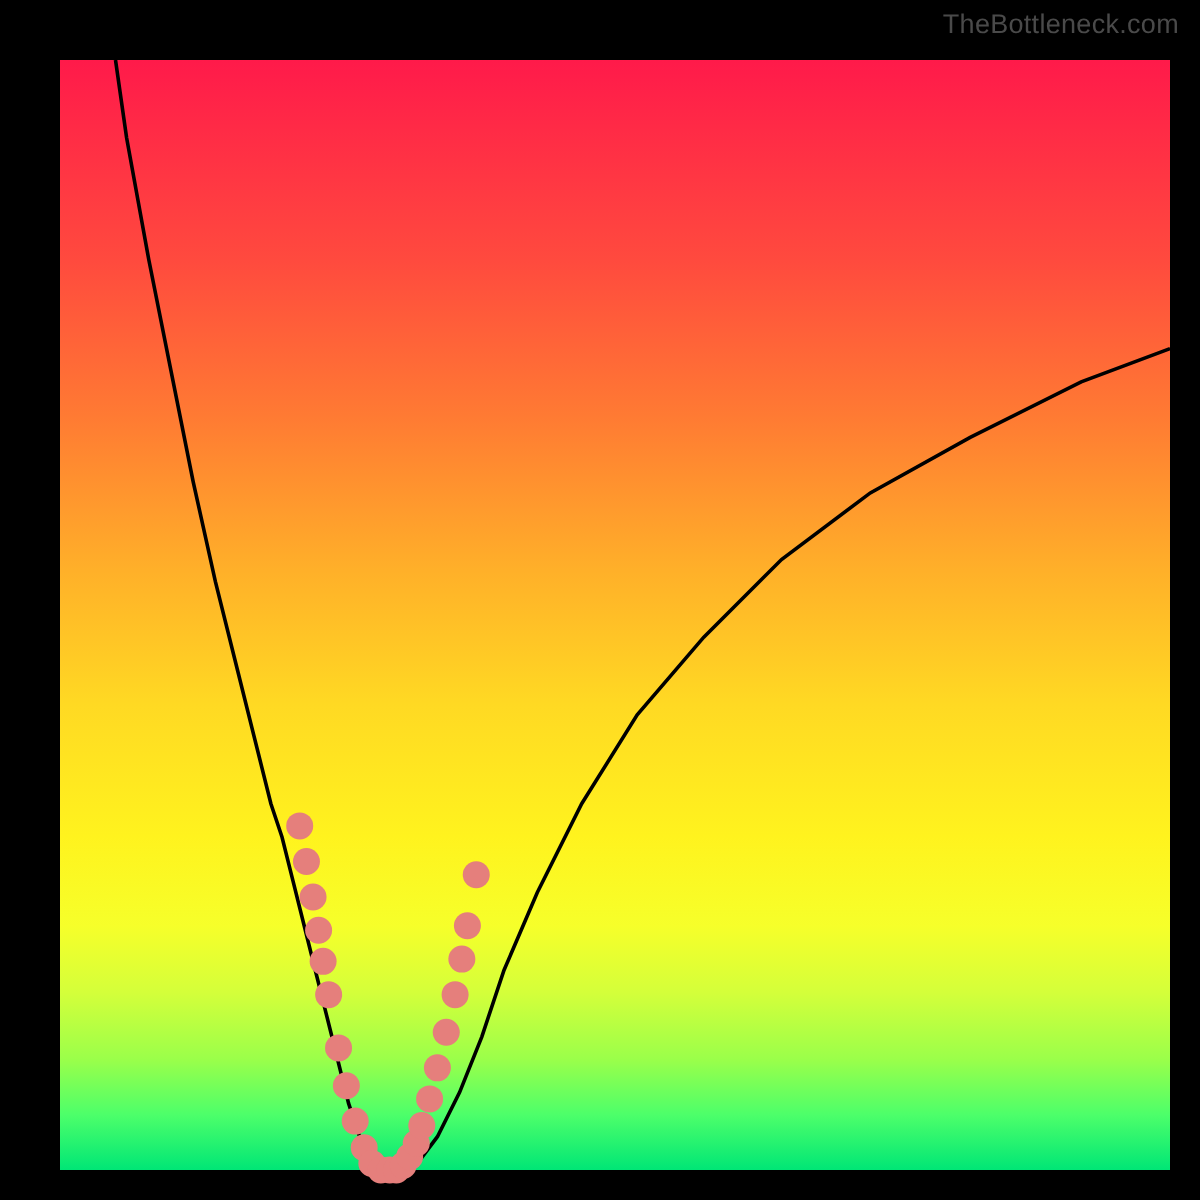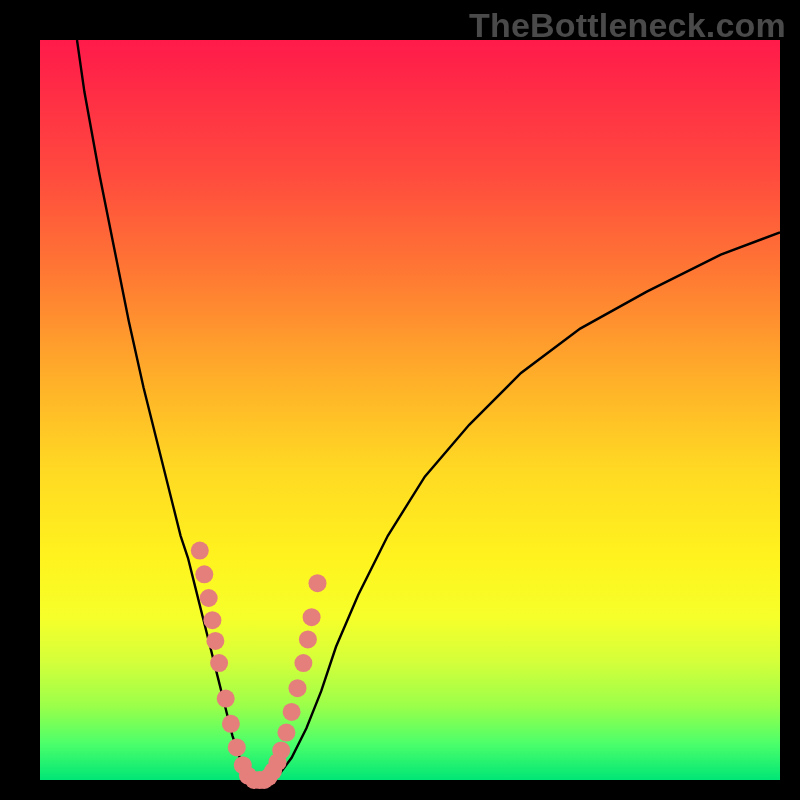--- a/index.html
+++ b/index.html
@@ -35,23 +35,23 @@
       #d4ff3a 84%,
       #9bff4a 90%,
       #4dff6a 95%,
       #00e676 100%);
   }
   .watermark {
     position: absolute;
     top: 6px;
     right: 14px;
     font-family: Arial, Helvetica, sans-serif;
-    font-size: 34px;
+    font-size: 18px;
     color: #4a4a4a;
-    font-weight: 700;
+    font-weight: 400;
     letter-spacing: 0.2px;
   }
   svg.curve {
     position: absolute;
     left: 0;
     top: 0;
     width: 740px;
     height: 740px;
     overflow: visible;
   }

